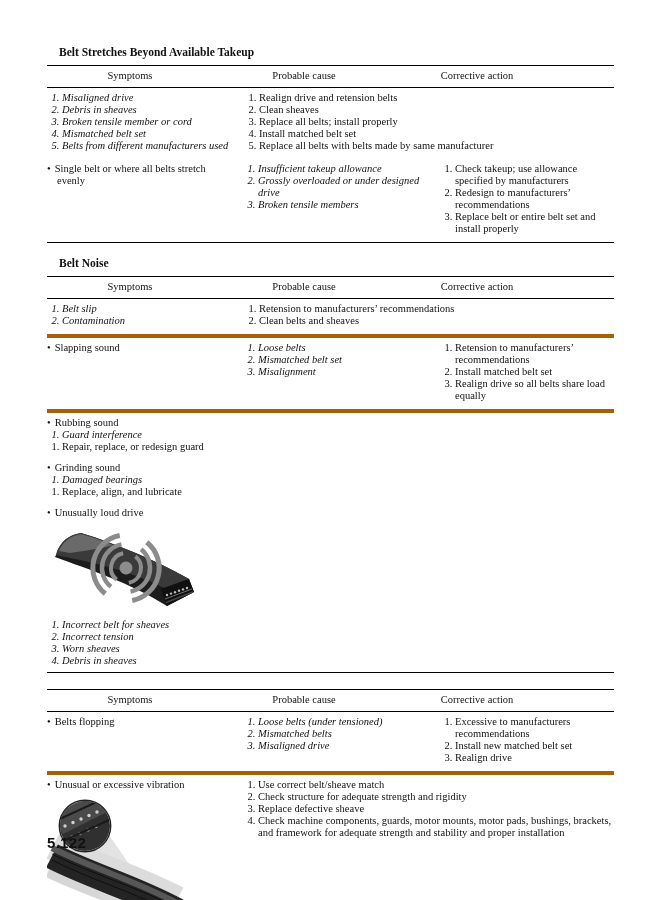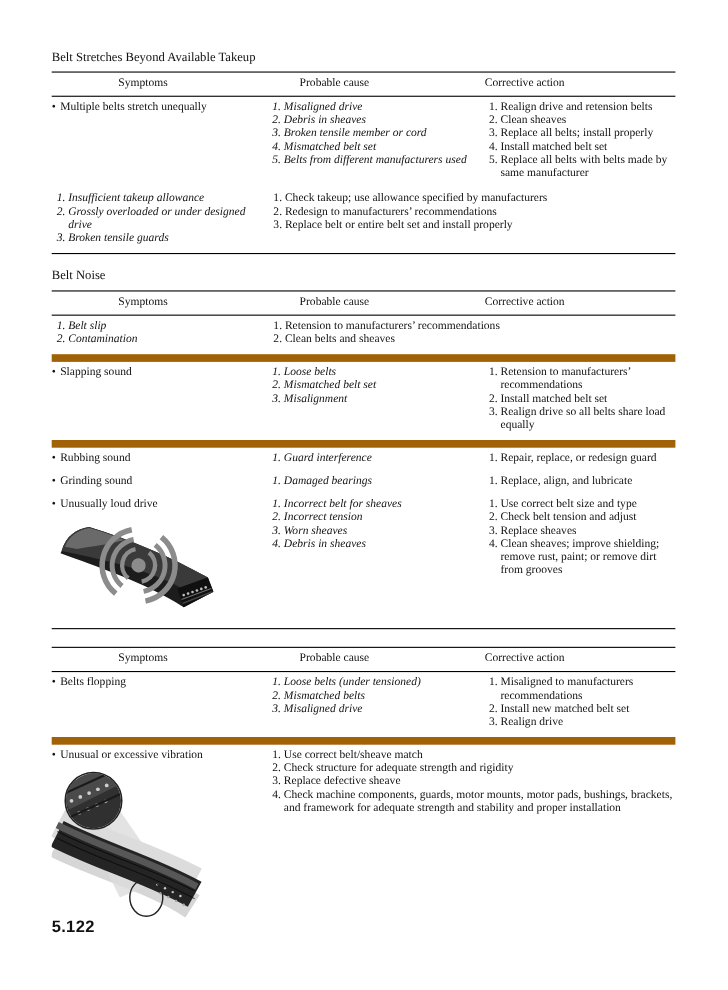--- a/index.html
+++ b/index.html
@@ -1,31 +1,31 @@
 <!DOCTYPE html>
 <html><head>
 <meta charset="utf-8">
 <style>
   html,body{margin:0;padding:0;background:#ffffff;}
   .page{
     position:relative;width:662px;height:900px;background:#ffffff;overflow:hidden;
     font-family:"Liberation Serif",serif;color:#111;font-size:10.5px;line-height:12px;
   }
   .content{position:absolute;left:47px;top:46px;width:567px;}
-  .sec-title{font-size:11.5px;font-weight:normal;line-height:13px;margin:0 0 6px 0;}
+  .sec-title{font-size:11.5px;font-weight:bold;line-height:13px;margin:0 0 6px 12px;}
   .ttable{border-top:1.8px solid #000;border-bottom:1.6px solid #000;}
   .ttable.last{border-bottom:none;}
   .thead{display:flex;border-bottom:1px solid #000;padding:4px 0 5px 0;}
   .th{text-align:center;box-sizing:border-box;}
   .th.c1{width:196px;padding-right:30px;}
   .th.c2{width:197px;padding-right:75px;}
   .th.c3{flex:1;padding-right:100px;}
   .trow{display:flex;padding:4px 0 7px 0;}
-  .trow.sep{border-top:7px solid #a16207;}
-  .trow.tight{padding:4px 0 5px 0;}
+  .trow.sep{border-top:4px solid #a16207;}
+  .trow.tight{padding:4px 0 5px 0;flex-direction:column;}
   .cell-sym{width:196px;padding-right:12px;box-sizing:border-box;}
   .cell-cause{width:197px;padding-right:8px;box-sizing:border-box;font-style:italic;}
   .cell-act{flex:1;}
   .sym{padding-left:10px;text-indent:-10px;}
   .blt{margin-right:4px;}
   ol{margin:0;padding:0 0 0 15px;list-style:decimal;}
   ol li{margin:0;padding:0;}
   .belt-fig{margin-top:5px;}
   .page-number{
     position:absolute;left:47px;top:837px;
@@ -41,23 +41,20 @@
     <div>
       <div class="sec-title">Belt Stretches Beyond Available Takeup</div>
       <div class="ttable">
         <div class="thead">
           <div class="th c1">Symptoms</div>
           <div class="th c2">Probable cause</div>
           <div class="th c3">Corrective action</div>
         </div>
 
         <div class="trow">
-          <div class="cell-sym">
-            <div class="sym"><span class="blt">•</span><span>Multiple belts stretch unequally</span></div>
-          </div>
           <div class="cell-cause">
             <ol>
               <li>Misaligned drive</li>
               <li>Debris in sheaves</li>
               <li>Broken tensile member or cord</li>
               <li>Mismatched belt set</li>
               <li>Belts from different manufacturers used</li>
             </ol>
           </div>
           <div class="cell-act">
@@ -65,25 +62,28 @@
               <li>Realign drive and retension belts</li>
               <li>Clean sheaves</li>
               <li>Replace all belts; install properly</li>
               <li>Install matched belt set</li>
               <li>Replace all belts with belts made by same manufacturer</li>
             </ol>
           </div>
         </div>
 
         <div class="trow">
+          <div class="cell-sym">
+            <div class="sym"><span class="blt">•</span><span>Single belt or where all belts stretch evenly</span></div>
+          </div>
           <div class="cell-cause">
             <ol>
               <li>Insufficient takeup allowance</li>
               <li>Grossly overloaded or under designed drive</li>
-              <li>Broken tensile guards</li>
+              <li>Broken tensile members</li>
             </ol>
           </div>
           <div class="cell-act">
             <ol>
               <li>Check takeup; use allowance specified by manufacturers</li>
               <li>Redesign to manufacturers’ recommendations</li>
               <li>Replace belt or entire belt set and install properly</li>
             </ol>
           </div>
         </div>
@@ -199,28 +199,20 @@
             </div>
           </div>
           <div class="cell-cause">
             <ol>
               <li>Incorrect belt for sheaves</li>
               <li>Incorrect tension</li>
               <li>Worn sheaves</li>
               <li>Debris in sheaves</li>
             </ol>
           </div>
-          <div class="cell-act">
-            <ol>
-              <li>Use correct belt size and type</li>
-              <li>Check belt tension and adjust</li>
-              <li>Replace sheaves</li>
-              <li>Clean sheaves; improve shielding; remove rust, paint; or remove dirt from grooves</li>
-            </ol>
-          </div>
         </div>
       </div>
     </div>
 
     <div style="margin-top:16px;">
       <div class="ttable last">
         <div class="thead">
           <div class="th c1">Symptoms</div>
           <div class="th c2">Probable cause</div>
           <div class="th c3">Corrective action</div>
@@ -232,21 +224,21 @@
           </div>
           <div class="cell-cause">
             <ol>
               <li>Loose belts (under tensioned)</li>
               <li>Mismatched belts</li>
               <li>Misaligned drive</li>
             </ol>
           </div>
           <div class="cell-act">
             <ol>
-              <li>Misaligned to manufacturers recommendations</li>
+              <li>Excessive to manufacturers recommendations</li>
               <li>Install new matched belt set</li>
               <li>Realign drive</li>
             </ol>
           </div>
         </div>
 
         <div class="trow sep">
           <div class="cell-sym">
             <div class="sym"><span class="blt">•</span><span>Unusual or excessive vibration</span></div>
             <div class="belt-fig">

